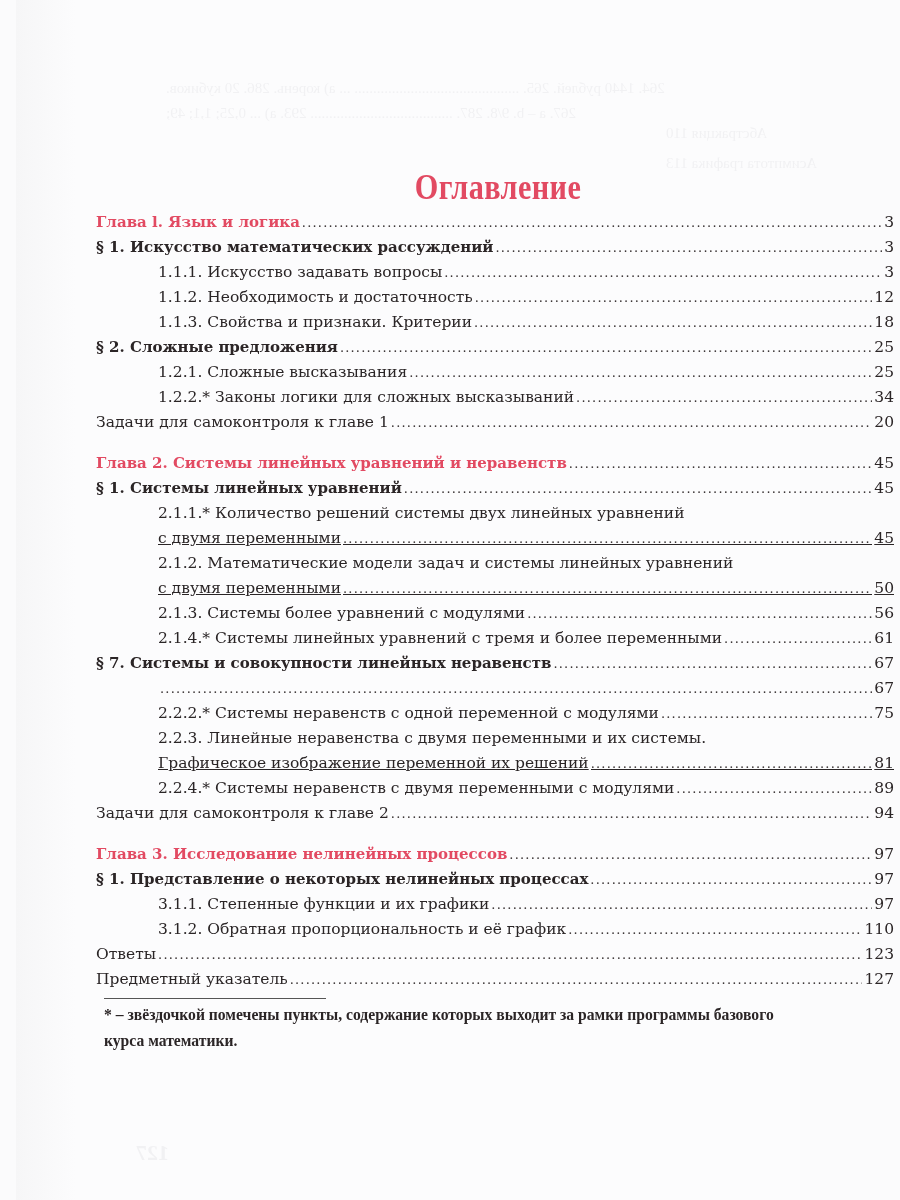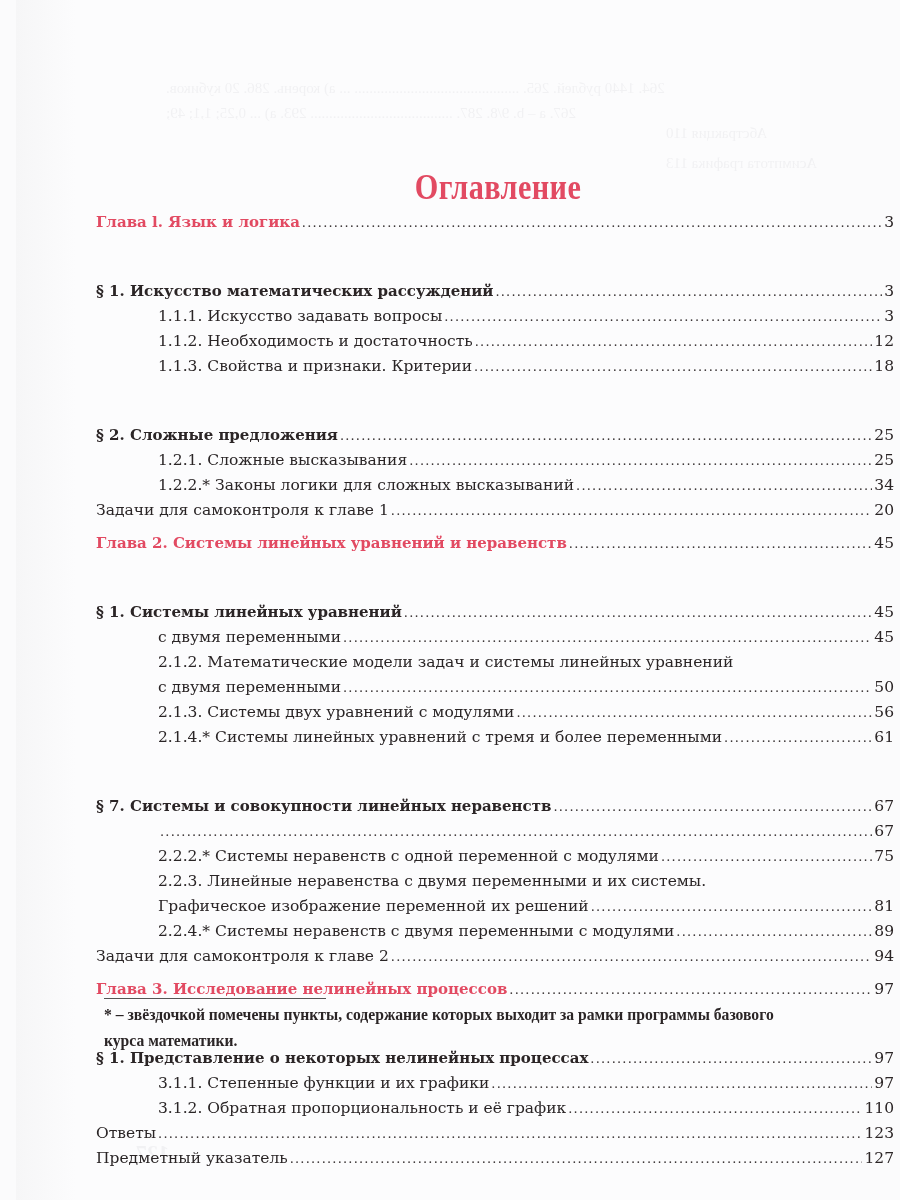--- a/index.html
+++ b/index.html
@@ -28,24 +28,24 @@
     }
     .toc {
       position: absolute; left: 80px; top: 210px; width: 798px;
     }
     .row {
       position: relative; height: 25px; line-height: 25px;
       display: flex; align-items: baseline; font-size: 15.5px;
       white-space: nowrap;
     }
     .row.chapter { color: #e24a62; font-weight: bold; font-size: 15px; align-items: flex-end; }
-    .row.chapter.gap { margin-top: 8px; }
-    .row.section { font-weight: bold; font-size: 15px; color: #2b2526; margin-top: 44px; }
+    .row.chapter.gap { margin-top: 16px; }
+    .row.section { font-weight: bold; font-size: 15px; color: #2b2526; }
     .row.sub { padding-left: 62px; align-items: flex-end; }
-    .row.cont { padding-left: 62px; }
+    .row.cont { padding-left: 62px; text-decoration: underline; }
     .row.plain { }
     .row .label { flex: 0 0 auto; }
     .row .leader {
       flex: 1 1 auto; overflow: hidden; margin: 0 2px; color: #3a3435;
       font-weight: normal;
     }
     .row .leader::before {
       content: "........................................................................................................................................................................................................................................";
       letter-spacing: 1.2px; font-size: 13px;
     }
@@ -124,35 +124,38 @@
       <div class="row chapter gap">
         <span class="label">Глава 2. Системы линейных уравнений и неравенств</span>
         <span class="leader"></span>
         <span class="page-no">45</span>
       </div>
       <div class="row section">
         <span class="label">§ 1. Системы линейных уравнений</span>
         <span class="leader"></span>
         <span class="page-no">45</span>
       </div>
+      <div class="row sub">
+        <span class="label">2.1.1.* Количество решений системы двух линейных уравнений</span>
+      </div>
       <div class="row cont">
         <span class="label">с двумя переменными</span>
         <span class="leader"></span>
         <span class="page-no">45</span>
       </div>
       <div class="row sub">
         <span class="label">2.1.2. Математические модели задач и системы линейных уравнений</span>
       </div>
       <div class="row cont">
         <span class="label">с двумя переменными</span>
         <span class="leader"></span>
         <span class="page-no">50</span>
       </div>
       <div class="row sub">
-        <span class="label">2.1.3. Системы двух уравнений с модулями</span>
+        <span class="label">2.1.3. Системы более уравнений с модулями</span>
         <span class="leader"></span>
         <span class="page-no">56</span>
       </div>
       <div class="row sub">
         <span class="label">2.1.4.* Системы линейных уравнений с тремя и более переменными</span>
         <span class="leader"></span>
         <span class="page-no">61</span>
       </div>
       <div class="row section">
         <span class="label">§ 7. Системы и совокупности линейных неравенств</span>

